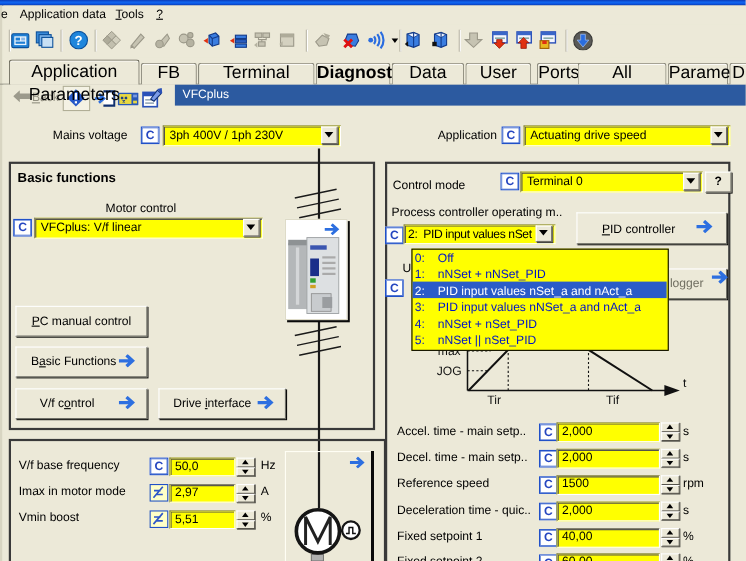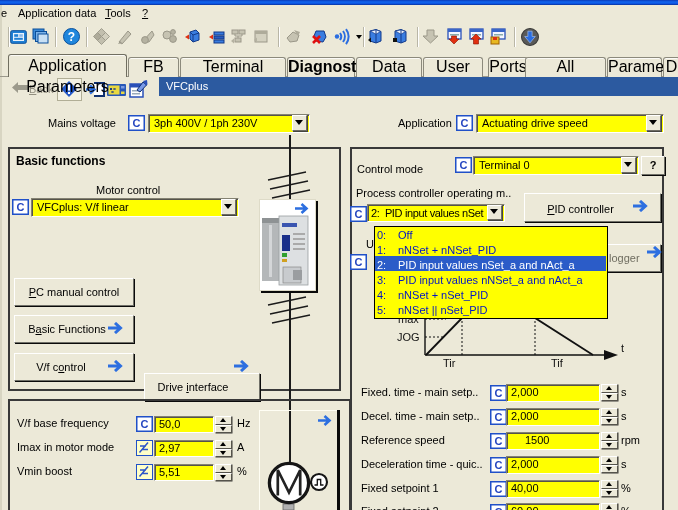--- a/index.html
+++ b/index.html
@@ -225,21 +225,21 @@
 <div class="lbl" style="left:16px;top:155px;font-weight:bold;font-size:12px;">Basic functions</div>
 <div class="lbl" style="left:96px;top:184px;">Motor control</div>
 <div class="cbtn" style="left:12px;top:199px;">C</div>
 <div class="yf sunken" style="left:31px;top:198px;width:206px;height:17px;"></div>
 <div class="lbl" style="left:37px;top:201px;">VFCplus: V/f linear</div>
 <div class="darr" style="left:221px;top:199px;width:13px;height:14px;"></div>
 <div class="tri" style="left:224px;top:204px;"></div>
 <div class="btn" style="left:14px;top:278px;width:118px;height:26px;line-height:26px;"><u>P</u>C manual control</div>
 <div class="btn" style="left:14px;top:315px;width:118px;height:26px;line-height:26px;padding-right:0;"><span style="display:inline-block;margin-right:14px;">B<u>a</u>sic Functions</span></div>
 <div class="btn" style="left:14px;top:353px;width:118px;height:26px;line-height:26px;"><span style="display:inline-block;margin-right:26px;">V/f c<u>o</u>ntrol</span></div>
-<div class="btn" style="left:144px;top:353px;width:114px;height:26px;line-height:26px;margin-top:20px;"><span style="display:inline-block;margin-right:18px;">Drive <u>i</u>nterface</span></div>
+<div class="btn" style="left:144px;top:353px;width:114px;height:26px;line-height:26px;"><span style="display:inline-block;margin-right:18px;">Drive <u>i</u>nterface</span></div>
 <svg class="abs" style="left:108px;top:322px;" width="19" height="12" viewBox="0 0 19 12">
     <path d="M0 6 L11 6 M7 1 L12.5 6 L7 11" stroke="#2d6fe0" stroke-width="3" fill="none"></path>
   </svg>
 <svg class="abs" style="left:108px;top:360px;" width="19" height="12" viewBox="0 0 19 12">
     <path d="M0 6 L11 6 M7 1 L12.5 6 L7 11" stroke="#2d6fe0" stroke-width="3" fill="none"></path>
   </svg>
 <svg class="abs" style="left:234px;top:360px;" width="19" height="12" viewBox="0 0 19 12">
     <path d="M0 6 L11 6 M7 1 L12.5 6 L7 11" stroke="#2d6fe0" stroke-width="3" fill="none"></path>
   </svg>
 
@@ -366,21 +366,21 @@
  <line x1="145" y1="55" x2="145" y2="18" stroke="#111" stroke-width="1" stroke-dasharray="2,2"></line>
  <line x1="35" y1="19" x2="56" y2="19" stroke="#111" stroke-width="1" stroke-dasharray="2,2"></line>
  <line x1="35" y1="37" x2="54" y2="37" stroke="#111" stroke-width="1" stroke-dasharray="2,2"></line>
  <text x="8" y="23" font-size="11" fill="#111">max</text>
  <text x="7" y="41" font-size="11" fill="#111">JOG</text>
  <text x="53" y="67" font-size="11" fill="#111">Tir</text>
  <text x="161" y="67" font-size="11" fill="#111">Tif</text>
  <text x="231" y="52" font-size="11" fill="#111">t</text>
 </svg>
 
-<div class="lbl" style="left:361px;top:386px;">Fixed. time - main setp..</div>
+<div class="lbl" style="left:361px;top:386px;">Accel. time - main setp..</div>
 <div class="cbtn" style="left:490px;top:385px;">C</div>
 <div class="yf sunken" style="left:506px;top:384px;width:92px;height:16px;"></div>
 <div class="lbl" style="left:511px;top:386px;">2,000</div>
 <div class="spin" style="left:601px;top:384px;">
     <div class="sphalf" style="top:0;">
       <div class="utri"></div>
     </div>
     <div class="sphalf" style="top:8.5px;">
       <div class="dtri"></div>
     </div>
@@ -397,21 +397,21 @@
     </div>
     <div class="sphalf" style="top:8.5px;">
       <div class="dtri"></div>
     </div>
   </div>
 <div class="lbl" style="left:621px;top:410px;">s</div>
 
 <div class="lbl" style="left:361px;top:434px;">Reference speed</div>
 <div class="cbtn" style="left:490px;top:433px;">C</div>
 <div class="yf sunken" style="left:506px;top:432px;width:92px;height:16px;"></div>
-<div class="lbl" style="left:525px;top:434px;">1500</div>
+<div class="lbl" style="left:511px;top:434px;">1500</div>
 <div class="spin" style="left:601px;top:432px;">
     <div class="sphalf" style="top:0;">
       <div class="utri"></div>
     </div>
     <div class="sphalf" style="top:8.5px;">
       <div class="dtri"></div>
     </div>
   </div>
 <div class="lbl" style="left:621px;top:434px;">rpm</div>
 

